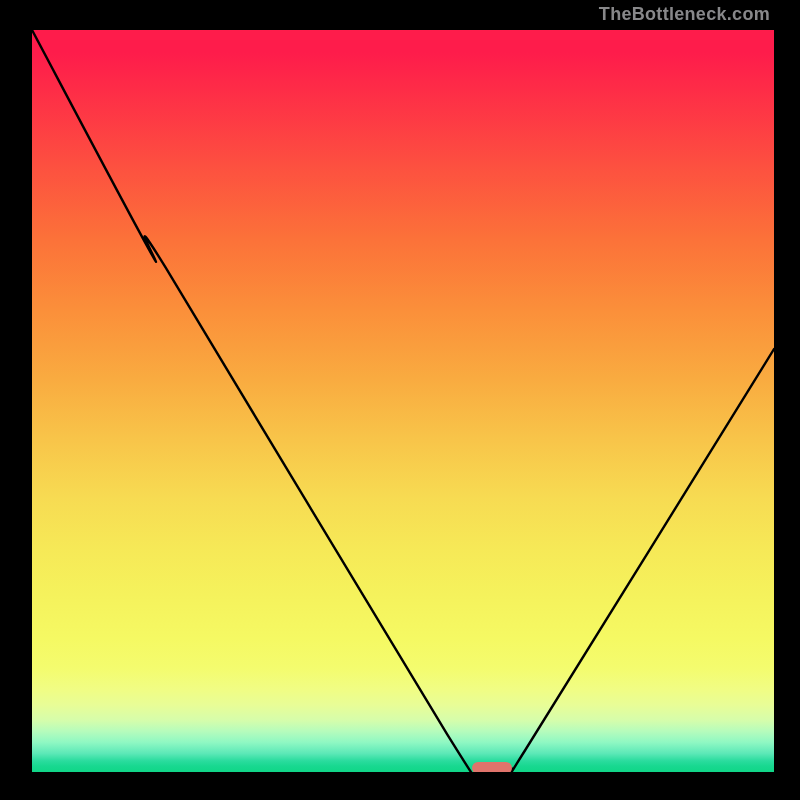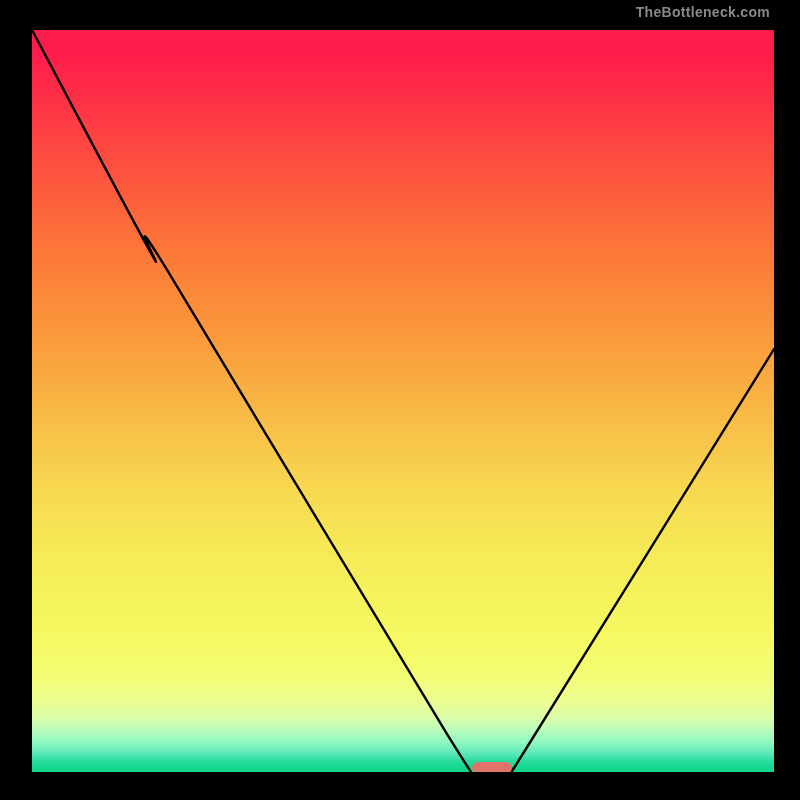--- a/index.html
+++ b/index.html
@@ -14,21 +14,21 @@
     position: relative;
     width: 800px;
     height: 800px;
     background: #000000;
   }
   .watermark {
     position: absolute;
     top: 4px;
     right: 30px;
     font-family: Arial, Helvetica, sans-serif;
-    font-size: 14px;
+    font-size: 18px;
     font-weight: bold;
     color: #88888a;
     letter-spacing: 0.3px;
     z-index: 3;
   }
   .plot-area {
     position: absolute;
     left: 32px;
     top: 30px;
     width: 742px;

